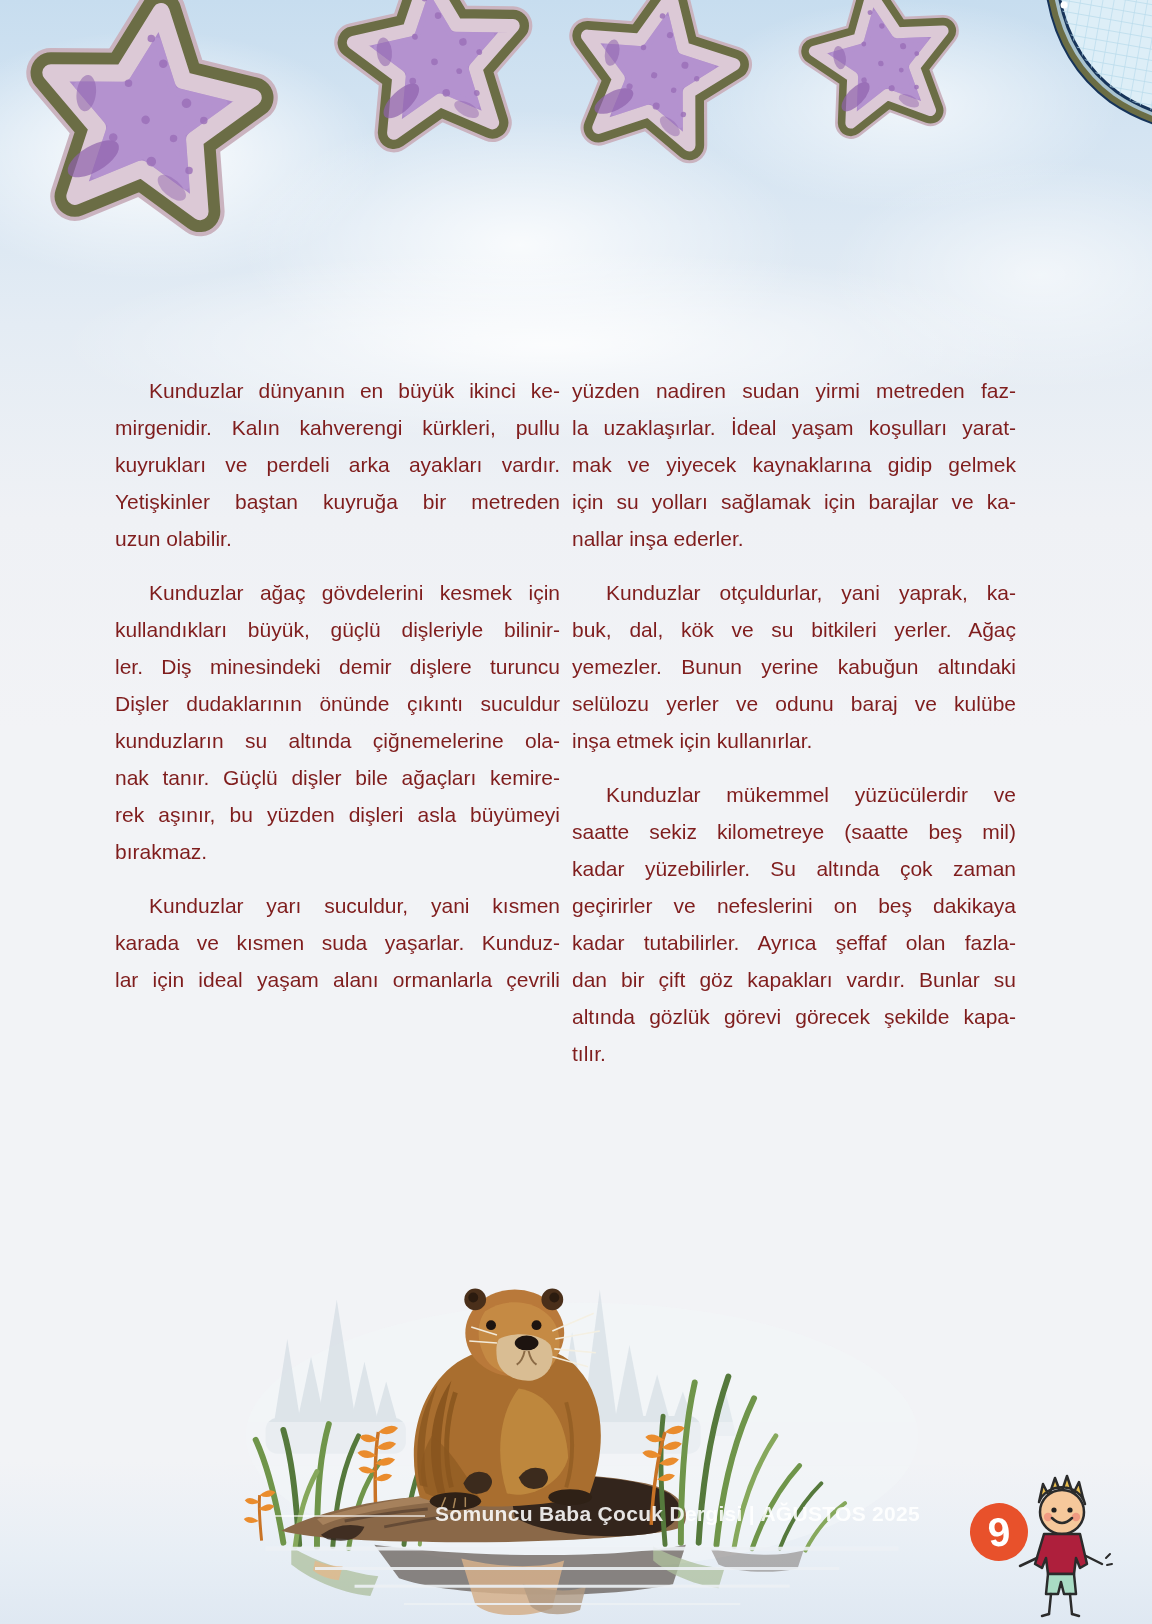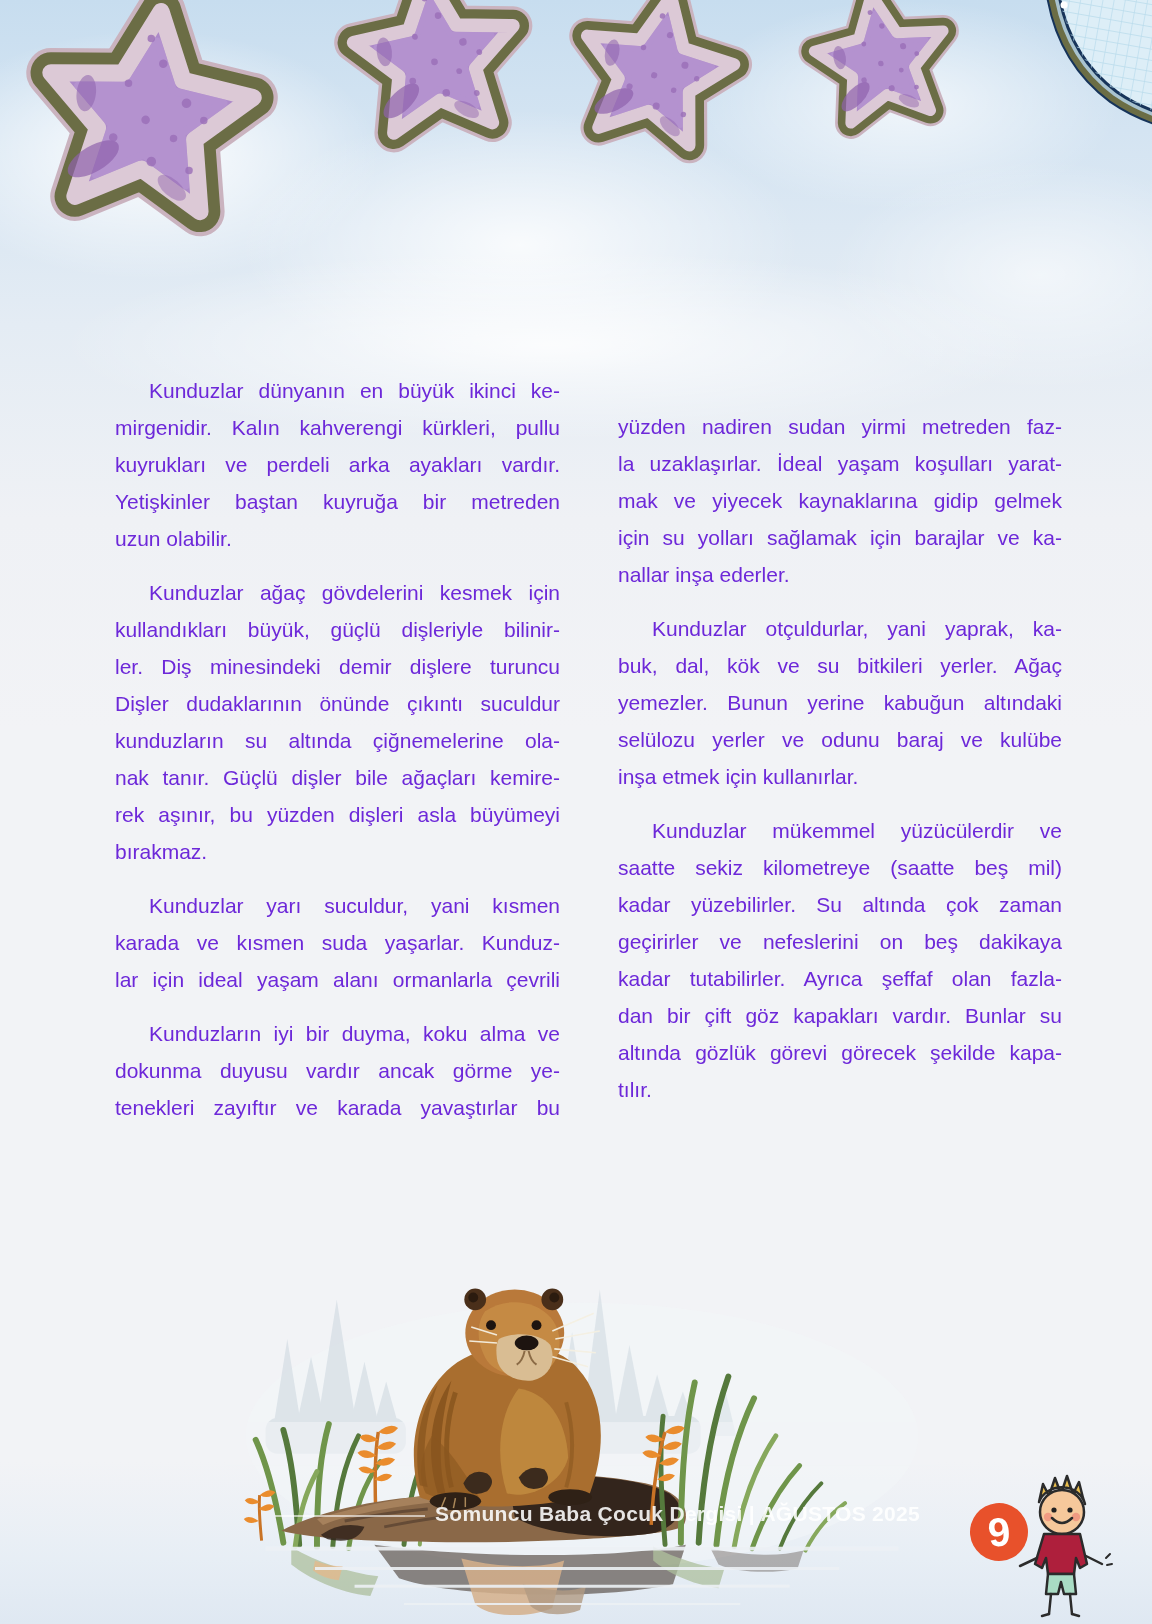--- a/index.html
+++ b/index.html
@@ -19,23 +19,23 @@
   .star{position:absolute;}
   .star svg{display:block;width:100%;height:100%;overflow:visible;}
   .star1{left:-2px;top:-32px;width:300px;height:300px;transform:rotate(7deg);}
   .star2{left:318px;top:-58px;width:236px;height:236px;transform:rotate(-6deg);}
   .star3{left:546px;top:-36px;width:220px;height:220px;transform:rotate(11deg);}
   .star4{left:786px;top:-34px;width:192px;height:192px;transform:rotate(-9deg);}
 
   .net{position:absolute;right:0;top:0;width:150px;height:150px;}
 
   .columns{position:absolute;top:372px;left:0;width:1152px;}
-  .col{position:absolute;top:0;color:#6d28d9;font-size:21px;line-height:37px;}
+  .col{position:absolute;top:0;color:#7f1d1d;font-size:21px;line-height:37px;}
   .col-left{left:115px;width:445px;}
-  .col-right{left:618px;width:444px;margin-top:36px;}
+  .col-right{left:572px;width:444px;}
   .para{margin:0 0 17px 0;}
   .line{text-align:justify;text-align-last:justify;white-space:nowrap;}
   .line.end{text-align-last:left;}
   .line.indent{text-indent:34px;}
 
   .beaver-scene{position:absolute;left:226px;top:1228px;width:712px;height:396px;}
 
   .footer-credit{
     position:absolute;top:1502px;right:232px;
     font-size:21px;font-weight:bold;letter-spacing:.3px;
@@ -141,25 +141,20 @@
         <div class="line">Dişler dudaklarının önünde çıkıntı suculdur</div>
         <div class="line">kunduzların su altında çiğnemelerine ola-</div>
         <div class="line">nak tanır. Güçlü dişler bile ağaçları kemire-</div>
         <div class="line">rek aşınır, bu yüzden dişleri asla büyümeyi</div>
         <div class="line end">bırakmaz.</div>
       </div>
       <div class="para">
         <div class="line indent">Kunduzlar yarı suculdur, yani kısmen</div>
         <div class="line">karada ve kısmen suda yaşarlar. Kunduz-</div>
         <div class="line">lar için ideal yaşam alanı ormanlarla çevrili</div>
-      </div>
-      <div class="para">
-        <div class="line indent">Kunduzların iyi bir duyma, koku alma ve</div>
-        <div class="line">dokunma duyusu vardır ancak görme ye-</div>
-        <div class="line">tenekleri zayıftır ve karada yavaştırlar bu</div>
       </div>
     </div>
   <div class="col col-right">
       <div class="para">
         <div class="line">yüzden nadiren sudan yirmi metreden faz-</div>
         <div class="line">la uzaklaşırlar. İdeal yaşam koşulları yarat-</div>
         <div class="line">mak ve yiyecek kaynaklarına gidip gelmek</div>
         <div class="line">için su yolları sağlamak için barajlar ve ka-</div>
         <div class="line end">nallar inşa ederler.</div>
       </div>

